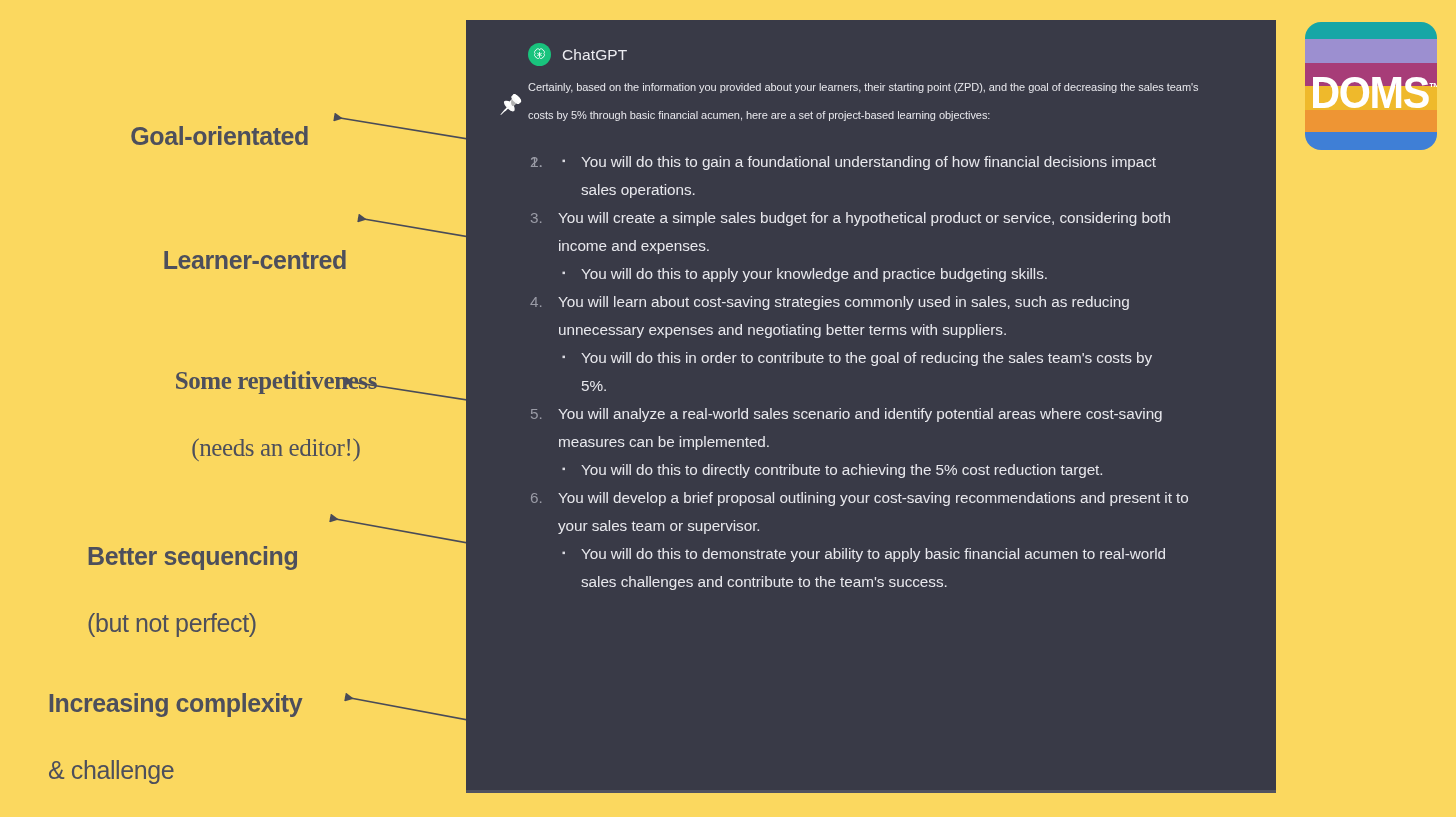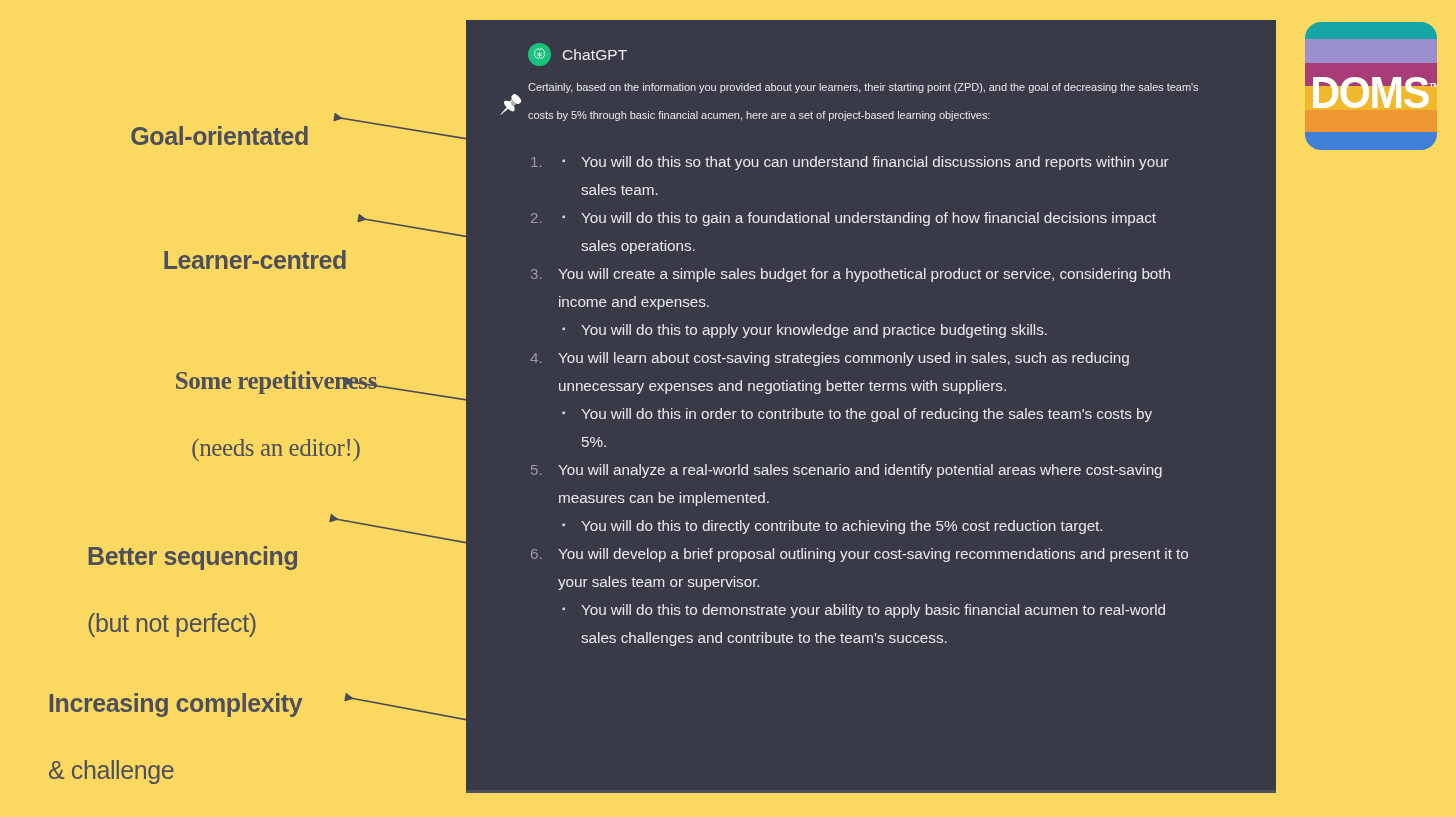--- a/index.html
+++ b/index.html
@@ -261,23 +261,20 @@
         </svg>
       </span>
       <span class="gpt-name">ChatGPT</span>
     </div>
 
     <p class="intro-para">Certainly, based on the information you provided about your learners, their starting point (ZPD), and the goal of decreasing the sales team's costs by 5% through basic financial acumen, here are a set of project-based learning objectives:</p>
 
     <ol class="objectives">
 
       <li>
-        <ul class="sub">
-          <li>You will do this so that you can understand financial discussions and reports within your sales team.</li>
-        </ul>
       </li>
 
       <li>
         <ul class="sub">
           <li>You will do this to gain a foundational understanding of how financial decisions impact sales operations.</li>
         </ul>
       </li>
 
       <li>
         <span class="main-text">You will create a simple sales budget for a hypothetical product or service, considering both income and expenses.</span>

